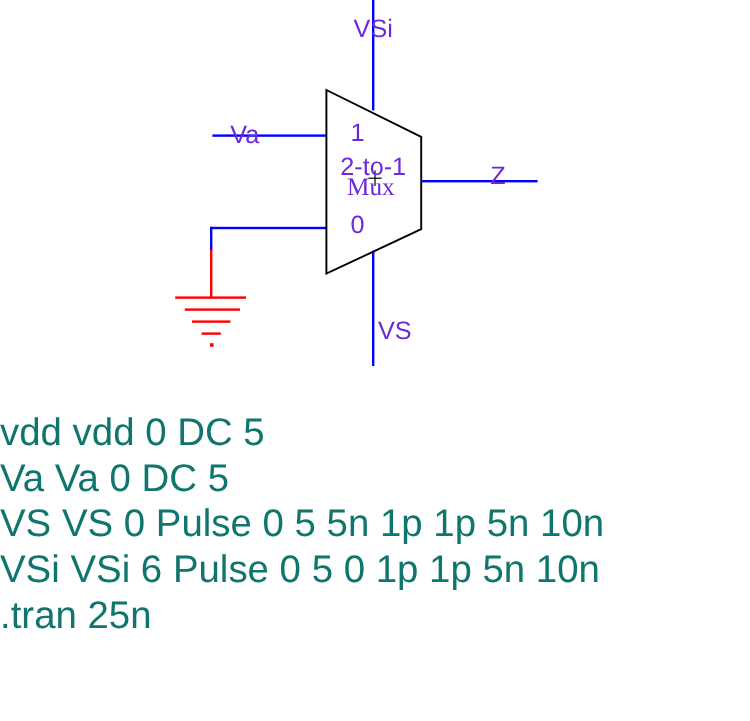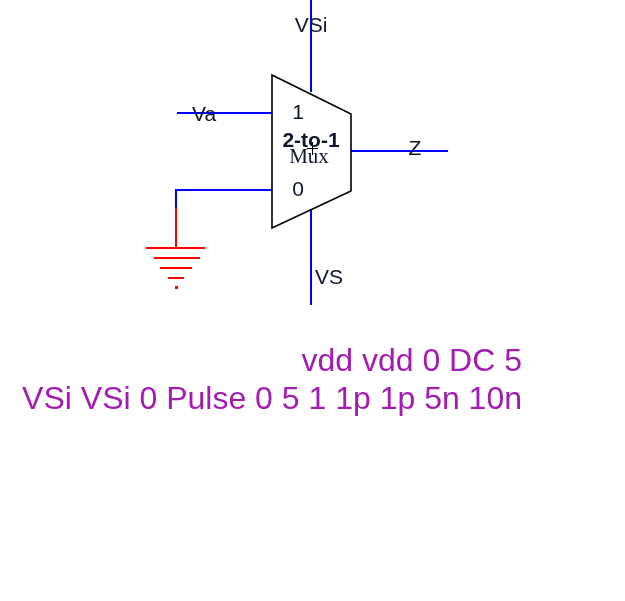--- a/index.html
+++ b/index.html
@@ -39,40 +39,40 @@
   .cross-h { left: 307px; top: 148px; width: 11px; height: 1px; }
   .cross-v { left: 312px; top: 142px; width: 1px;  height: 13px; }
 
   
   .slabel {
     position: absolute;
     transform: translate(-50%, -50%);
     font-size: 21px;
     line-height: 1;
     white-space: nowrap;
-    color: #0f172a;
+    color: #6d28d9;
   }
   .lbl-vsi  { left: 311px; top: 24px;  }
   .lbl-va   { left: 204px; top: 113px; }
   .lbl-z    { left: 415px; top: 147px; }
   .lbl-vs   { left: 329px; top: 276px; }
   .lbl-p1   { left: 298px; top: 111px; }
   .lbl-p0   { left: 298px; top: 188px; }
-  .lbl-mx1  { left: 311px; top: 139px; font-weight: bold; }
+  .lbl-mx1  { left: 311px; top: 139px; }
   .lbl-mx2  { left: 309px; top: 156px; font-family: Liberation Serif, serif; }
 
   
   .netlist {
     position: absolute;
     left: 0; top: 341px; width: 522px;
-    text-align: right;
+    text-align: left;
     font-size: 32px;
     line-height: 38px;
     white-space: nowrap;
-    color: #a21caf;
+    color: #0f766e;
   }
 </style>
 </head>
 <body>
 
 <div class="canvas">
 
   <div class="wire wire-vsi"></div>
   <div class="wire wire-va"></div>
   <div class="wire wire-z"></div>
@@ -101,16 +101,19 @@
   <div class="slabel lbl-z">Z</div>
   <div class="slabel lbl-vs">VS</div>
 
   <div class="slabel lbl-p1">1</div>
   <div class="slabel lbl-p0">0</div>
   <div class="slabel lbl-mx1">2-to-1</div>
   <div class="slabel lbl-mx2">Mux</div>
 
   <div class="netlist">
     <div>vdd vdd 0 DC 5</div>
-    <div>VSi VSi 0 Pulse 0 5 1 1p 1p 5n 10n</div>
+    <div>Va Va 0 DC 5</div>
+    <div>VS VS 0 Pulse 0 5 5n 1p 1p 5n 10n</div>
+    <div>VSi VSi 6 Pulse 0 5 0 1p 1p 5n 10n</div>
+    <div>.tran 25n</div>
   </div>
 
 </div>
 
 </body></html>

